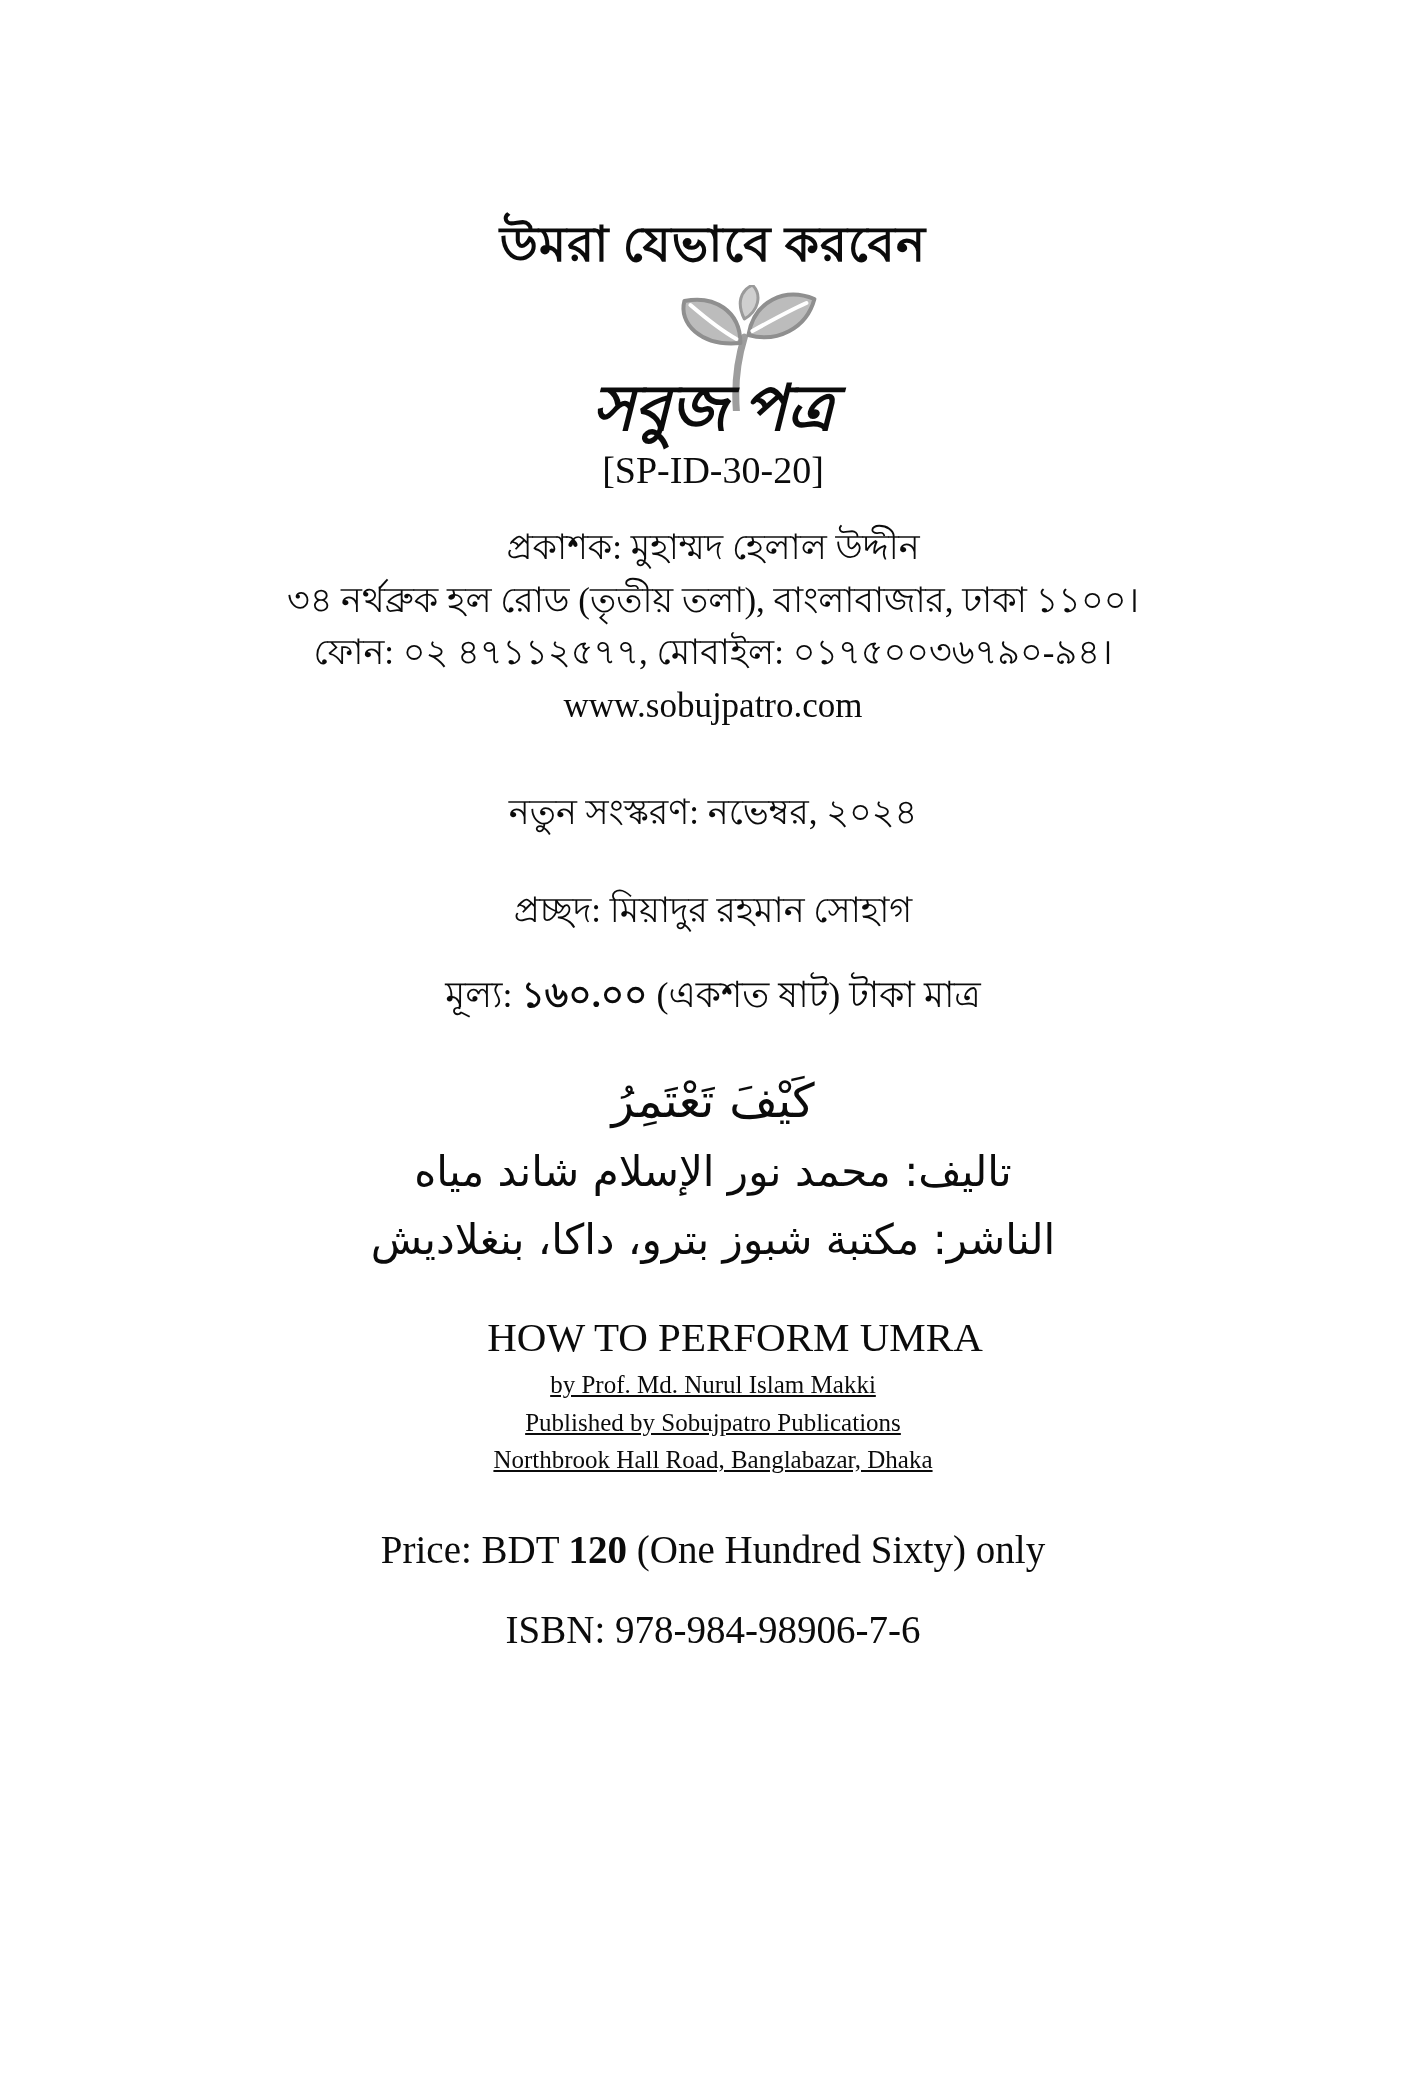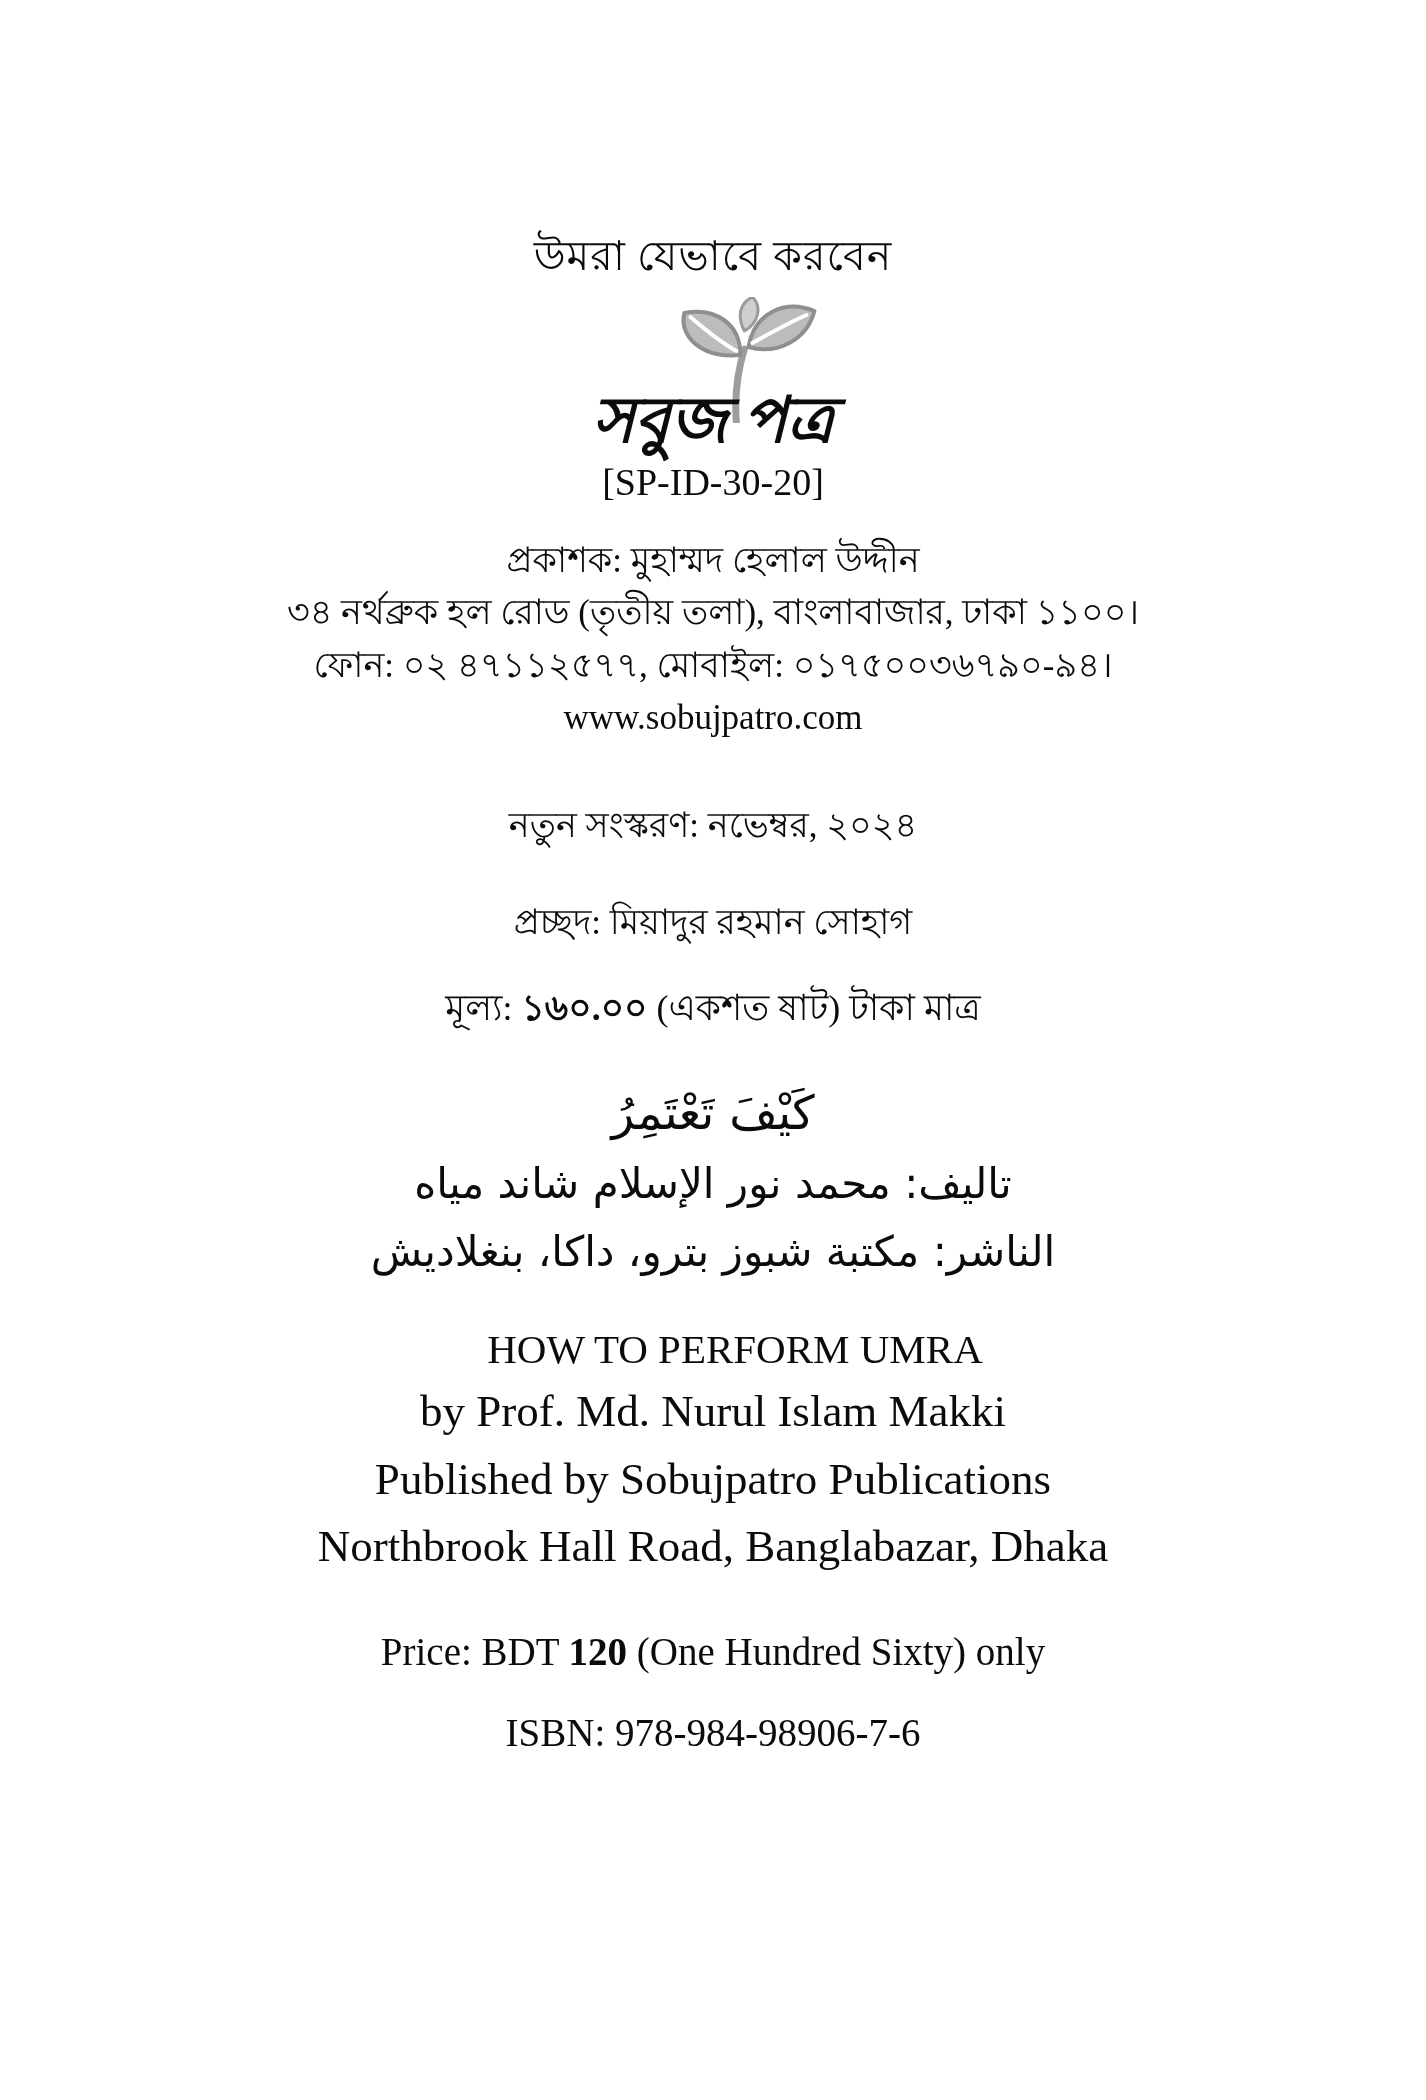--- a/index.html
+++ b/index.html
@@ -18,25 +18,25 @@
     width: 100%;
     height: 100%;
     box-sizing: border-box;
     padding-top: 216px;
     text-align: center;
   }
   .bn {
     font-family: "Liberation Serif", "DejaVu Serif", serif;
   }
   .page-title {
-    font-size: 41px;
+    font-size: 49px;
     line-height: 1.2;
-    font-weight: 400;
+    font-weight: 700;
     letter-spacing: 1px;
-    margin: 16px;
+    margin: 0;
   }
   .logo-block {
     margin-top: 10px;
     position: relative;
     height: 156px;
   }
   .logo-plant {
     position: absolute;
     left: 50%;
     top: 0;
@@ -85,22 +85,23 @@
     line-height: 1.62;
     font-family: "DejaVu Sans", "Liberation Serif", serif;
   }
   .grp-english { margin-top: 34px; }
   .en-title {
     font-size: 41px;
     line-height: 1.42;
     padding-left: 44px;
   }
   .en-line {
-    font-size: 45px;
+    font-size: 25px;
     line-height: 1.5;
+    text-decoration: underline;
   }
   .grp-price-en { margin-top: 46px; }
   .price-en-line { font-size: 39px; line-height: 1.3; }
   .grp-isbn { margin-top: 30px; }
   .isbn-line { font-size: 39px; line-height: 1.3; }
 </style>
 </head>
 <body>
 
 <div class="page">

